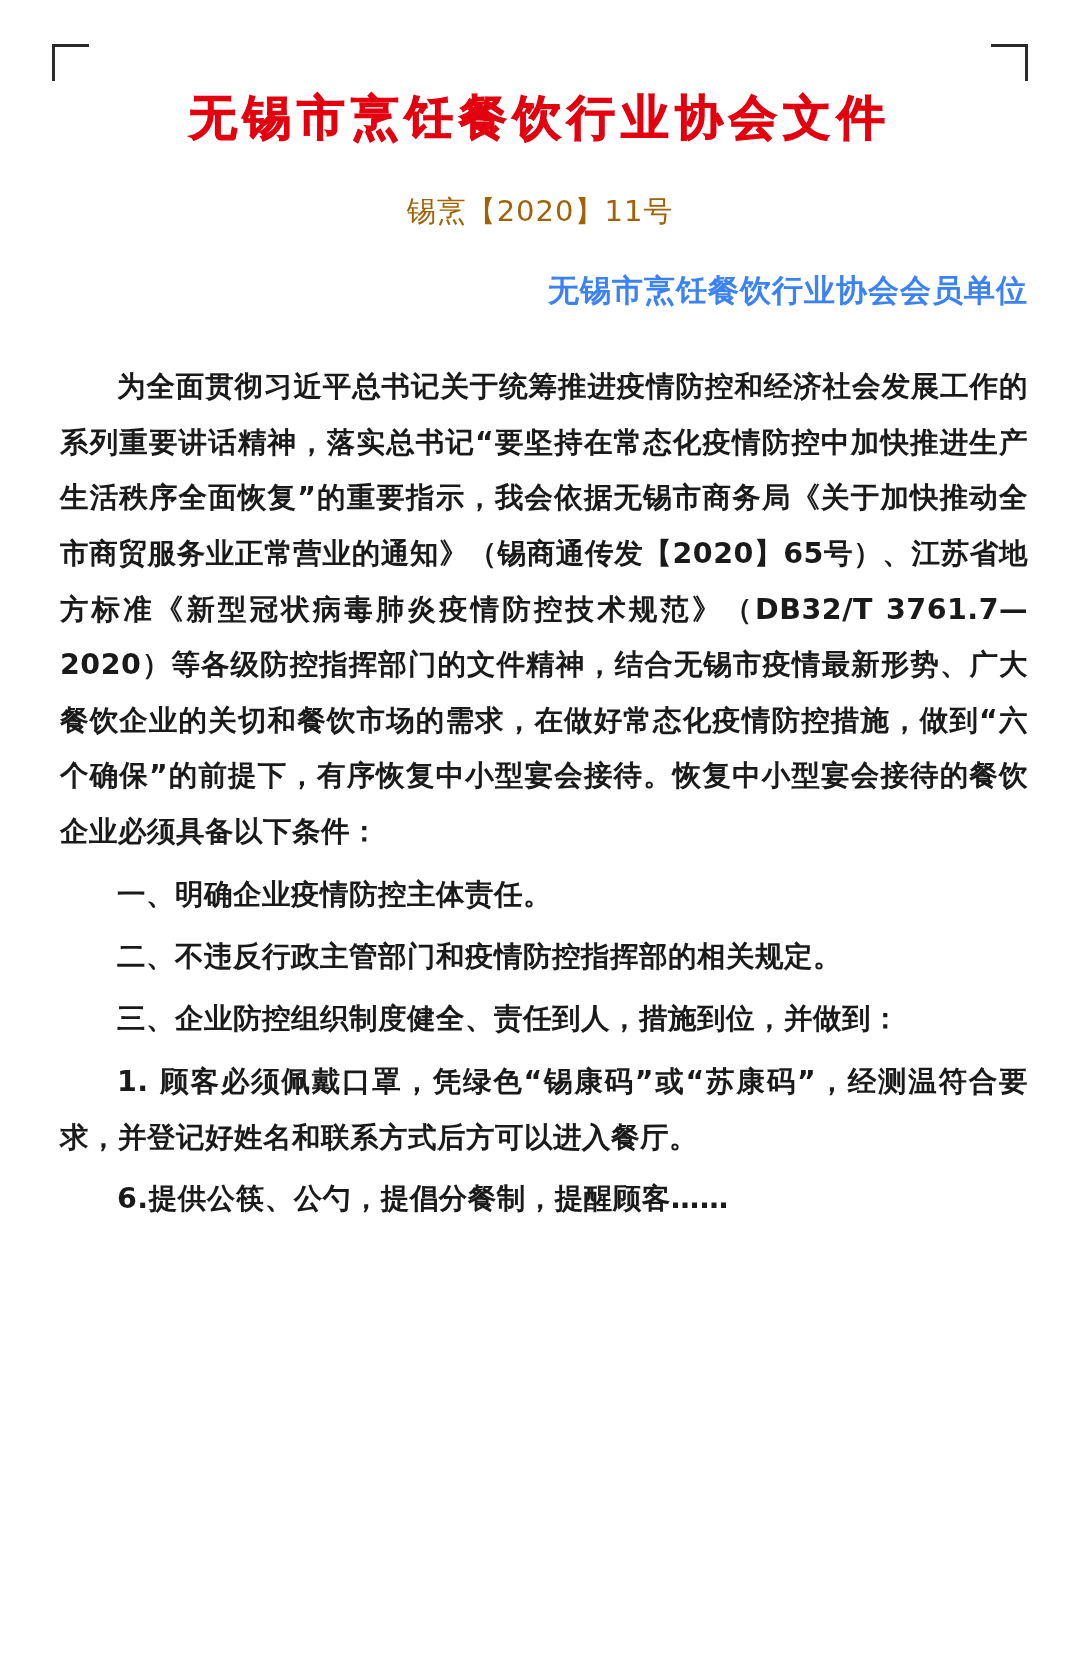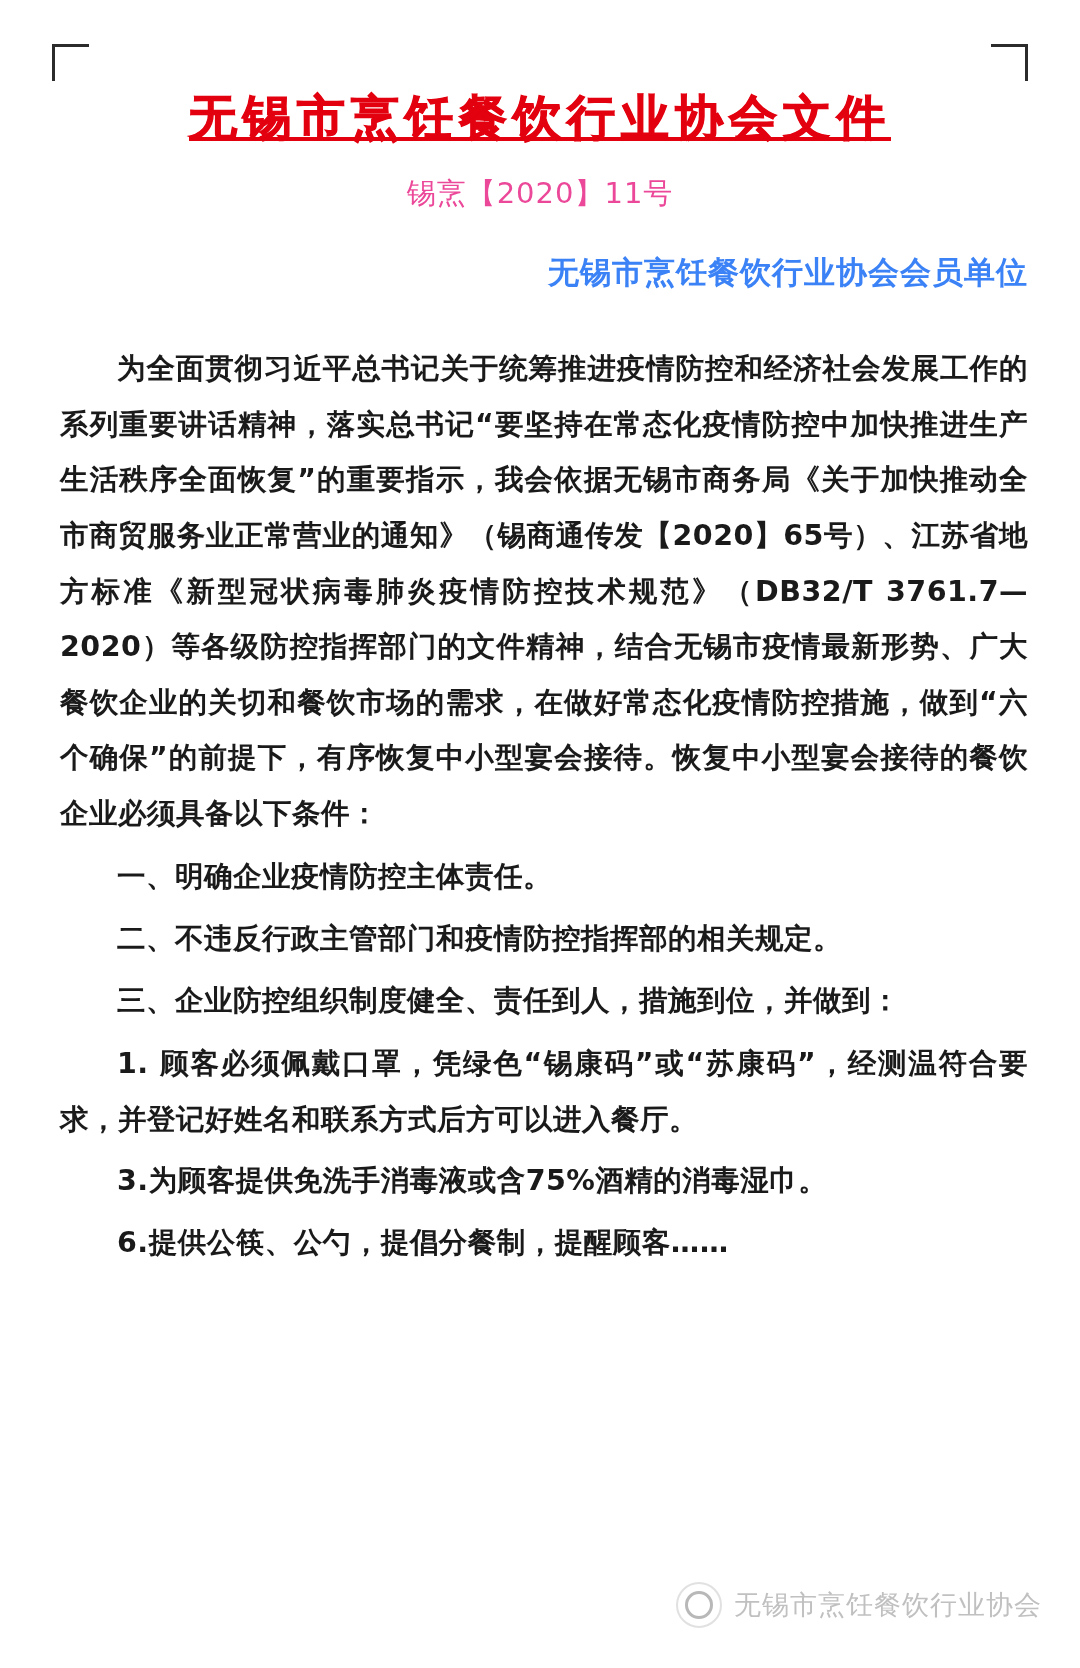--- a/index.html
+++ b/index.html
@@ -43,29 +43,28 @@
 
   .doc-title {
     margin-top: 42px;
     text-align: center;
     color: #e3010f;
     font-family: "DejaVu Serif", "Liberation Serif", serif;
     font-weight: bold;
     font-size: 48px;
     letter-spacing: 6px;
     white-space: nowrap;
-    text-decoration: underline;
     -webkit-text-stroke: 1px #e3010f;
   }
 
   .doc-number {
-    margin-top: 24px;
+    margin-top: 42px;
     text-align: center;
     font-size: 29px;
-    color: #ec4899;
+    color: #a16207;
     letter-spacing: 1px;
   }
 
   .subject {
     margin-top: 30px;
     text-align: right;
     font-weight: bold;
     font-size: 31px;
     line-height: 1.85;
     color: #3b82f6;
@@ -162,25 +161,20 @@
       <p>为全面贯彻习近平总书记关于统筹推进疫情防控和经济社会发展工作的系列重要讲话精神，落实总书记“要坚持在常态化疫情防控中加快推进生产生活秩序全面恢复”的重要指示，我会依据无锡市商务局《关于加快推动全市商贸服务业正常营业的通知》（锡商通传发【2020】65号）、江苏省地方标准《新型冠状病毒肺炎疫情防控技术规范》（DB32/T 3761.7—2020）等各级防控指挥部门的文件精神，结合无锡市疫情最新形势、广大餐饮企业的关切和餐饮市场的需求，在做好常态化疫情防控措施，做到“六个确保”的前提下，有序恢复中小型宴会接待。恢复中小型宴会接待的餐饮企业必须具备以下条件：</p>
 
       <div class="list-block">
         <p class="list-item">一、明确企业疫情防控主体责任。</p>
         <p class="list-item">二、不违反行政主管部门和疫情防控指挥部的相关规定。</p>
         <p class="list-item">三、企业防控组织制度健全、责任到人，措施到位，并做到：</p>
       </div>
 
       <div class="list-block">
         <p class="list-item">1. 顾客必须佩戴口罩，凭绿色“锡康码”或“苏康码”，经测温符合要求，并登记好姓名和联系方式后方可以进入餐厅。</p>
-        <p class="list-item">3.为顾客提供免洗手消毒液或含75%酒精的消毒湿巾。</p>
         <p class="list-item">6.提供公筷、公勺，提倡分餐制，提醒顾客……</p>
       </div>
     </div>
 
   </div>
 
-  <div class="watermark">
-    <div class="wm-logo"></div>
-    <div class="wm-text">无锡市烹饪餐饮行业协会</div>
-  </div>
 
 </div>
 
 </body></html>

